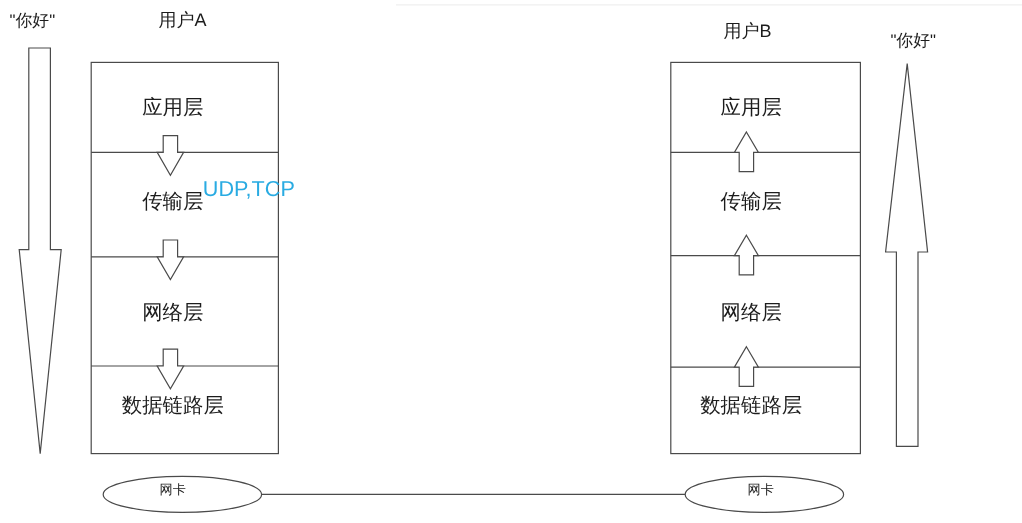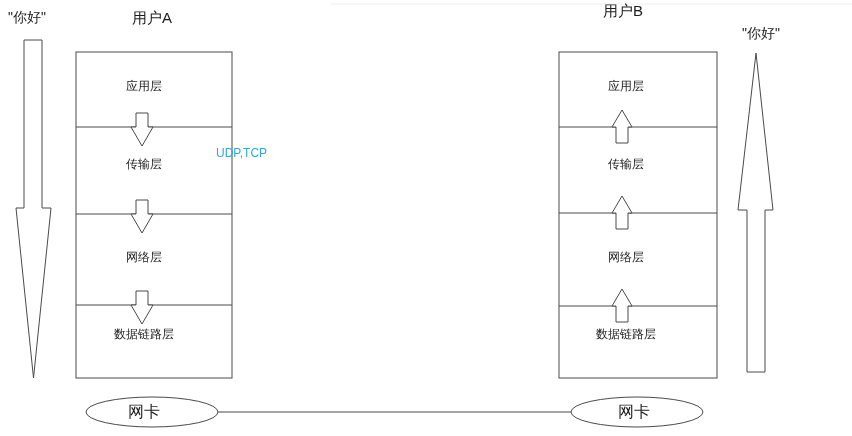--- a/index.html
+++ b/index.html
@@ -21,23 +21,23 @@
     top: 0;
   }
   .txt {
     position: absolute;
     white-space: nowrap;
     color: #1c1c1c;
     line-height: 1.15;
   }
   .msg      { font-size: 14px; }
   .usr      { font-size: 15px; }
-  .layer    { font-size: 12px; transform: translateX(-50%); }
-  .nic      { font-size: 16px; transform: translateX(-50%); }
-  .proto    { font-size: 12px; color: #29ABE2; margin-left: 47px; }
+  .layer    { font-size: 17px; transform: translateX(-50%); }
+  .nic      { font-size: 11px; transform: translateX(-50%); }
+  .proto    { font-size: 18px; color: #29ABE2; }
 </style>
 </head>
 <body>
 
 <div class="canvas">
 
   <svg width="852" height="436" viewBox="0 0 852 436" fill="none" stroke="#4a4a4a" stroke-width="1">
 
     <line x1="330" y1="4" x2="852" y2="4" stroke="#efefef"></line>
 
@@ -72,21 +72,21 @@
   <div class="txt msg" style="left:8px; top:9px;">"你好"</div>
   <div class="txt usr" style="left:132px; top:9px;">用户A</div>
 
   <div class="txt layer" style="left:144px; top:80px;">应用层</div>
   <div class="txt layer" style="left:144px; top:158px;">传输层</div>
   <div class="txt layer" style="left:144px; top:251px;">网络层</div>
   <div class="txt layer" style="left:144px; top:328px;">数据链路层</div>
 
   <div class="txt proto" style="left:169px; top:147px;">UDP,TCP</div>
 
-  <div class="txt usr" style="left:603px; top:2px;">用户B</div>
+  <div class="txt usr" style="left:603px; top:18px;">用户B</div>
   <div class="txt msg" style="left:742px; top:25px;">"你好"</div>
 
   <div class="txt layer" style="left:626px; top:80px;">应用层</div>
   <div class="txt layer" style="left:626px; top:158px;">传输层</div>
   <div class="txt layer" style="left:626px; top:251px;">网络层</div>
   <div class="txt layer" style="left:626px; top:328px;">数据链路层</div>
 
   <div class="txt nic" style="left:144px; top:403px;">网卡</div>
   <div class="txt nic" style="left:634px; top:403px;">网卡</div>
 

